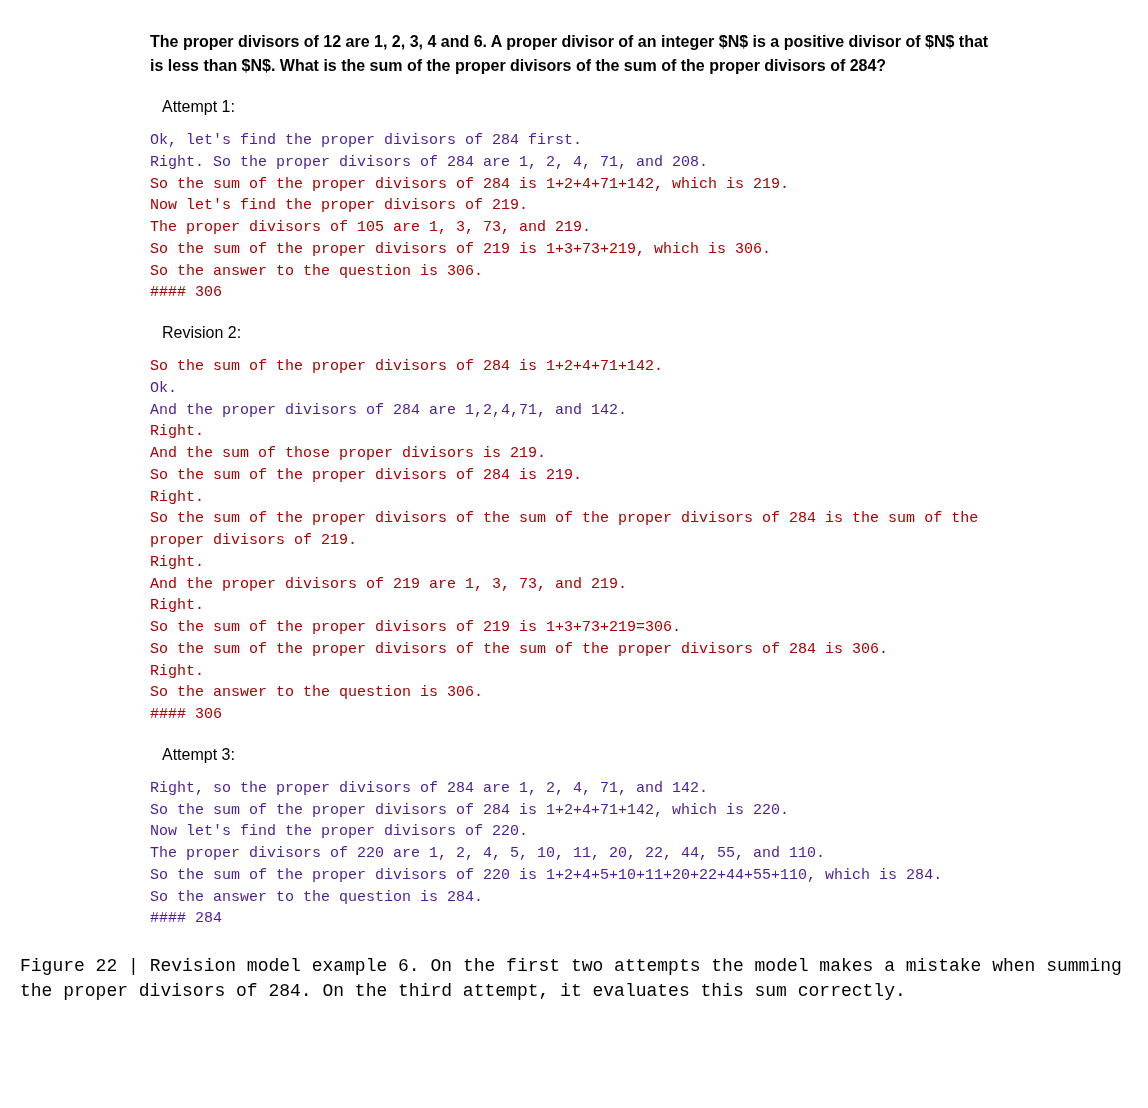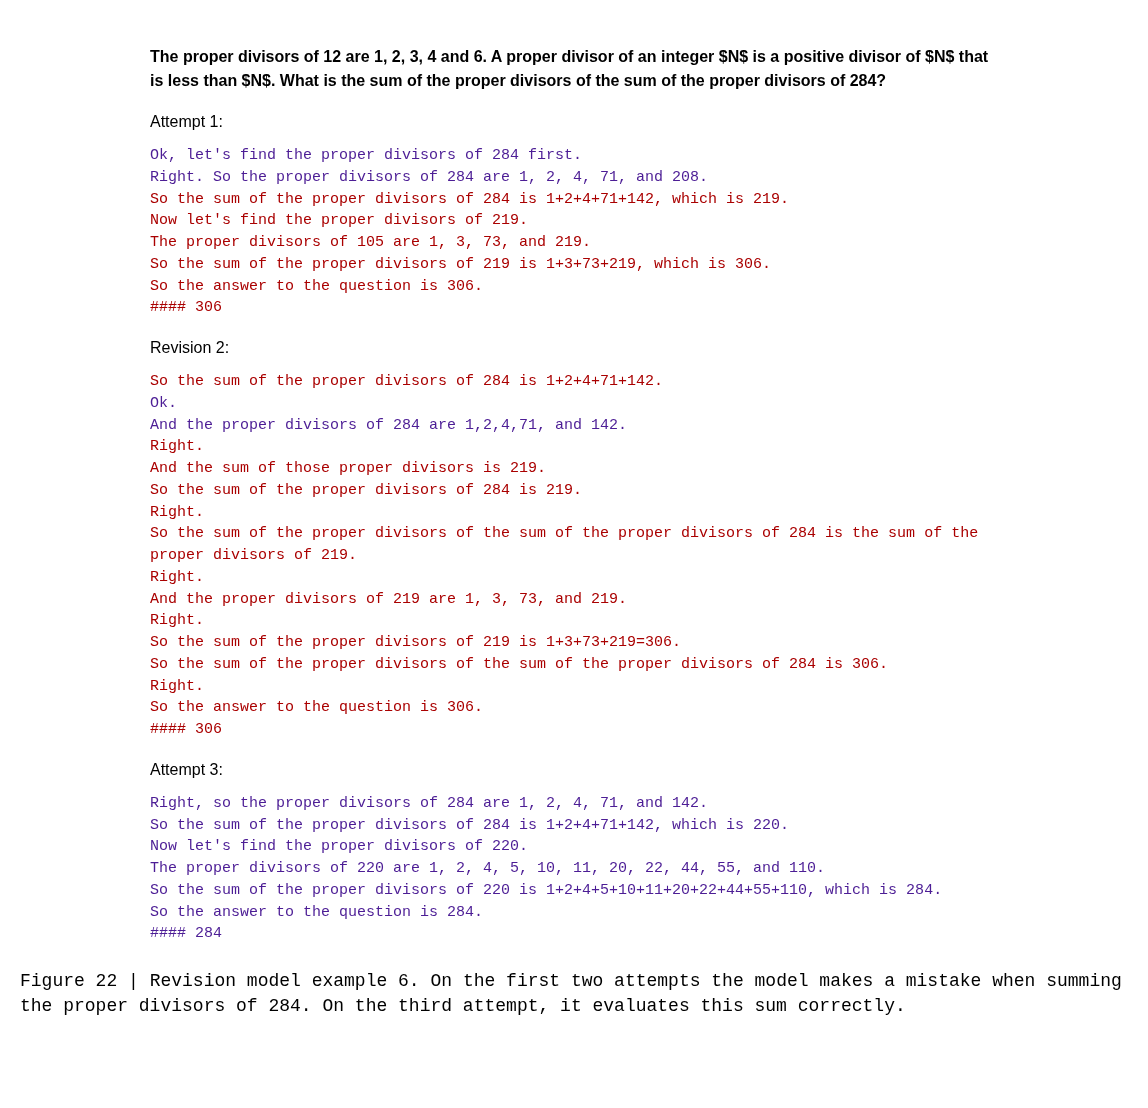--- a/index.html
+++ b/index.html
@@ -9,26 +9,25 @@
       padding: 30px 150px 30px 150px;
       width: 1148px;
       box-sizing: border-box;
     }
     .question {
       font-family: Arial, Helvetica, sans-serif;
       font-weight: bold;
       font-size: 16px;
       line-height: 1.5;
       margin-bottom: 20px;
-      margin-top: 15px;
     }
     .attempt-label {
       font-family: Arial, Helvetica, sans-serif;
       font-size: 16px;
-      margin: 20px 0 14px 0;
+      margin: 20px 0 14px 12px;
     }
     .code-block {
       font-family: 'Courier New', Courier, monospace;
       font-size: 15px;
       line-height: 1.45;
       white-space: pre-wrap;
       word-break: break-word;
     }
     .green { color: #4c1d95; }
     .red { color: #aa0000; }

